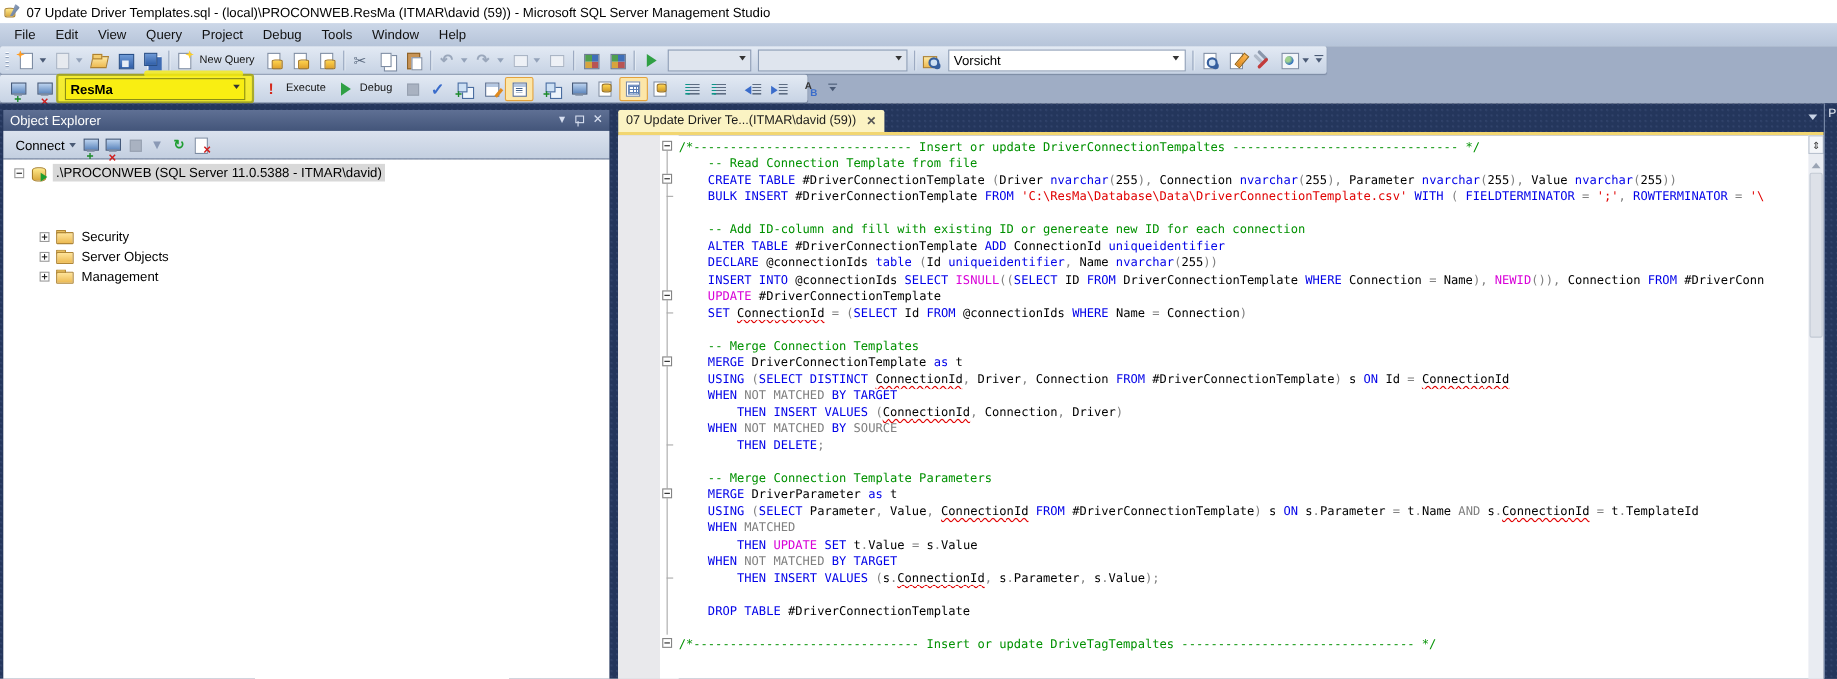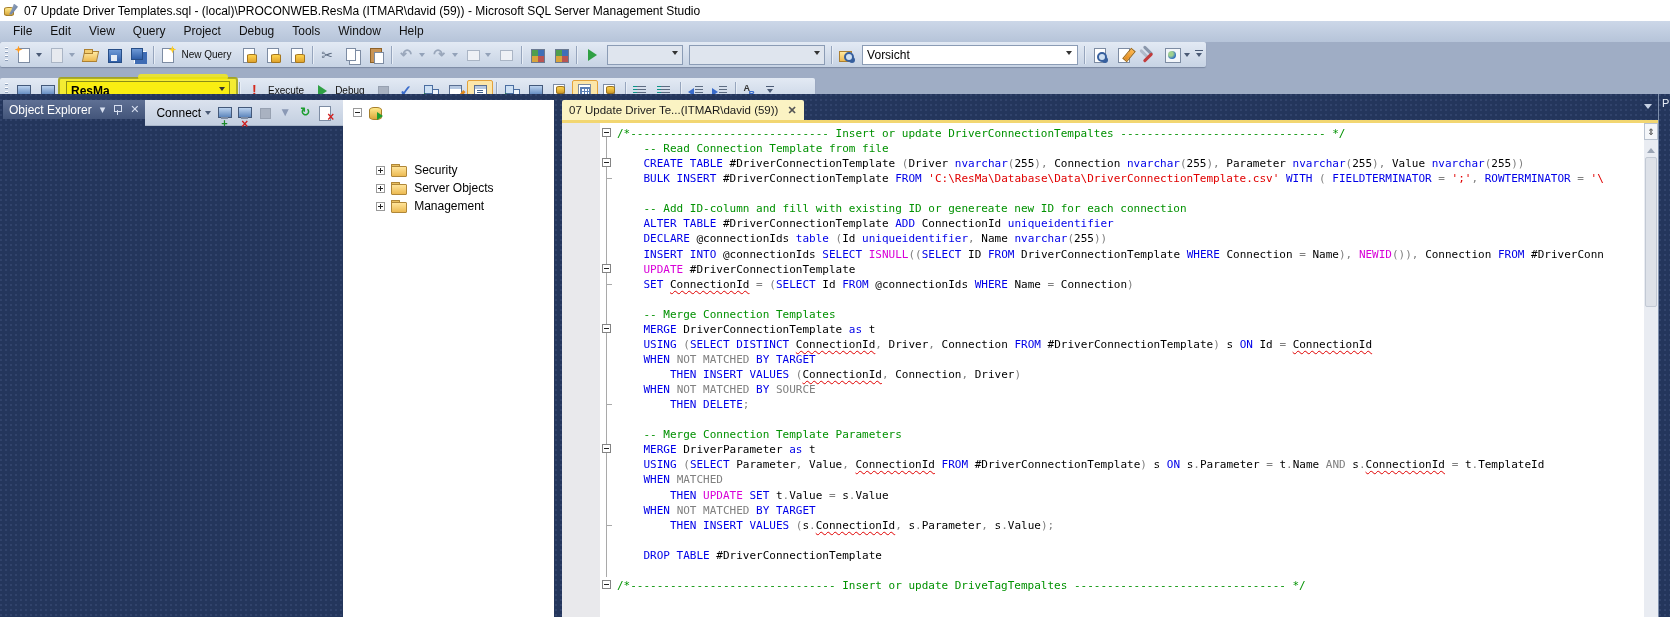--- a/index.html
+++ b/index.html
@@ -6,21 +6,21 @@
 html,body{width:1670px;height:617px;overflow:hidden;font-family:"Liberation Sans",sans-serif}
 .titlebar{height:21px;background:#fff;display:flex;align-items:center;font-size:12px;color:#000}
 .app-icon{width:15px;height:14px;margin:0 5px 0 4px;position:relative}
 .app-icon .db{position:absolute;left:0;top:3px;width:10px;height:9px;background:linear-gradient(#ffe98a,#d9a83c);border:1px solid #a77f2a;border-radius:4px/2px}
 .app-icon .wr{position:absolute;left:5px;top:0;width:9px;height:11px;background:linear-gradient(135deg,#9fb0c8,#5a6f92);clip-path:polygon(0 100%,30% 55%,55% 0,100% 30%,60% 70%,30% 100%)}
 .menubar{height:21px;background:linear-gradient(#ccd7e8,#b6c4d9);display:flex;align-items:center;font-size:12px;color:#111;padding-left:4px}
 .menu-item{padding:3px 9px 4px}
 .tbstrip{height:52px;background:#9fadc5;position:relative}
 .tbrow{position:absolute;left:0;height:25px;background:linear-gradient(#e3eaf4,#c7d3e4);border-radius:2px;box-shadow:0 1px 1px rgba(60,75,100,.35);display:flex;align-items:center}
 #row1{top:0;width:1206px}
-#row2{top:36px;width:815px}
+#row2{top:26px;width:734px}
 .grip{width:7px;height:18px;margin:0 2px 0 3px;background:repeating-linear-gradient(#fff 0 1px,#8fa0ba 1px 2px,transparent 2px 4px) 50%/3px 16px no-repeat}
 .tsep{width:1px;height:18px;background:#96a5bd;margin:0 3px;box-shadow:1px 0 0 #e8eef6}
 .tbtn{height:22px;display:flex;align-items:center;padding:0 2px;border-radius:2px;position:relative}
 .tbtn .lbl{font-size:10px;color:#111;margin:0 4px 0 3px;white-space:nowrap}
 .dd{width:0;height:0;border:3px solid transparent;border-top:4px solid #4a5a75;margin:4px 1px 0 2px}
 .dd.dis{border-top-color:#93a2b9}
 .ic{width:16px;height:16px;position:relative;display:inline-block;margin:0 2px;flex:none}
 .doc:before{content:"";position:absolute;left:2px;top:1px;width:10px;height:13px;background:#fff;border:1px solid #7d8ca3}
 .doc-gray:before{content:"";position:absolute;left:2px;top:1px;width:10px;height:13px;background:#e7eaef;border:1px solid #aab5c5}
 .spark:after{content:"";position:absolute;right:0px;top:-1px;width:8px;height:8px;background:#ffd028;clip-path:polygon(50% 0,62% 38%,100% 50%,62% 62%,50% 100%,38% 62%,0 50%,38% 38%)}
@@ -86,21 +86,21 @@
 .outdent:after{content:"";position:absolute;left:0;top:5px;border-right:6px solid #3a6ccb;border-top:4px solid transparent;border-bottom:4px solid transparent}
 .ab:before{content:"A";position:absolute;left:1px;top:0;font-size:9px;font-weight:bold;color:#333}
 .ab:after{content:"B";position:absolute;left:6px;top:6px;font-size:9px;font-weight:bold;color:#3a6ccb}
 .hlwrap{position:relative;margin:0 3px}
 .hl{position:absolute;left:-5px;top:-4px;right:-5px;bottom:-3px;background:#f9ee12;opacity:.85;border:2px solid #a3a30a;border-radius:3px}
 .hl2{position:absolute;left:75px;top:-7px;width:90px;height:6px;background:#f9ee12;opacity:.8;border-radius:3px}
 .combo.resma{background:#f9ee12;border-color:#8b8d16;width:164px}
 .combo.resma .cv{font-weight:bold}
 
 .content{position:absolute;top:94px;left:0;width:1670px;height:523px;background:#24365c;background-image:radial-gradient(circle at 1px 1px,#31436b 1px,transparent 1.2px);background-size:5px 5px}
-.oe{position:absolute;left:3px;top:6px;width:551px;bottom:0;display:flex;}
+.oe{position:absolute;left:3px;top:6px;width:551px;bottom:0;display:flex;flex-direction:column}
 .oe-header{height:19px;background:linear-gradient(#5f7094,#43557a);color:#fff;font-size:12px;display:flex;align-items:center;padding:0 6px;flex:none}
 .oe-header .sp{flex:1}
 .oe-hbtn{color:#d7dff0;margin-left:8px;font-size:11px;line-height:1}
 .pin{width:9px;height:11px;position:relative}
 .pin:before{content:"";position:absolute;left:1px;top:1px;width:6px;height:5px;border:1px solid #d7dff0}
 .pin:after{content:"";position:absolute;left:3.5px;top:6px;width:1px;height:5px;background:#d7dff0}
 .oe-toolbar{height:26px;background:linear-gradient(#dbe2ee,#c3cfe0);display:flex;align-items:center;padding:0 8px;flex:none;font-size:12px;border-bottom:1px solid #aab7ca}
 .oe-toolbar .connect{display:flex;align-items:center;padding:2px 3px}
 .oe-tree{flex:1;background:#fff;font-size:12px;color:#000;padding-top:3px;overflow:hidden}
 .trow{height:18px;display:flex;align-items:center;white-space:nowrap}
@@ -369,20 +369,21 @@
       <span class="ic mon badge-x"></span>
       <span class="ic stop"></span>
       <span class="ic" style="color:#8a99b5;font-size:12px;text-align:center;line-height:14px">▼</span>
       <span class="ic" style="color:#1e9e30;font-weight:bold;font-size:12px;text-align:center;line-height:15px">↻</span>
       <span class="ic doc badge-x"></span>
     </div>
     <div class="oe-tree">
         <div class="trow" style="padding-left: 10px;">
           <span class="exp"></span>
           <span class="server-ic"></span>
+          <span class="tlabel sel">.\PROCONWEB (SQL Server 11.0.5388 - ITMAR\david)</span>
         </div>
         <div class="trow" style="padding-left: 33px; margin-top: 40px;">
           <span class="exp plus"></span>
           <span class="folder-ic"></span>
           <span class="tlabel">Security</span>
         </div>
         <div class="trow" style="padding-left: 33px;">
           <span class="exp plus"></span>
           <span class="folder-ic"></span>
           <span class="tlabel">Server Objects</span>

